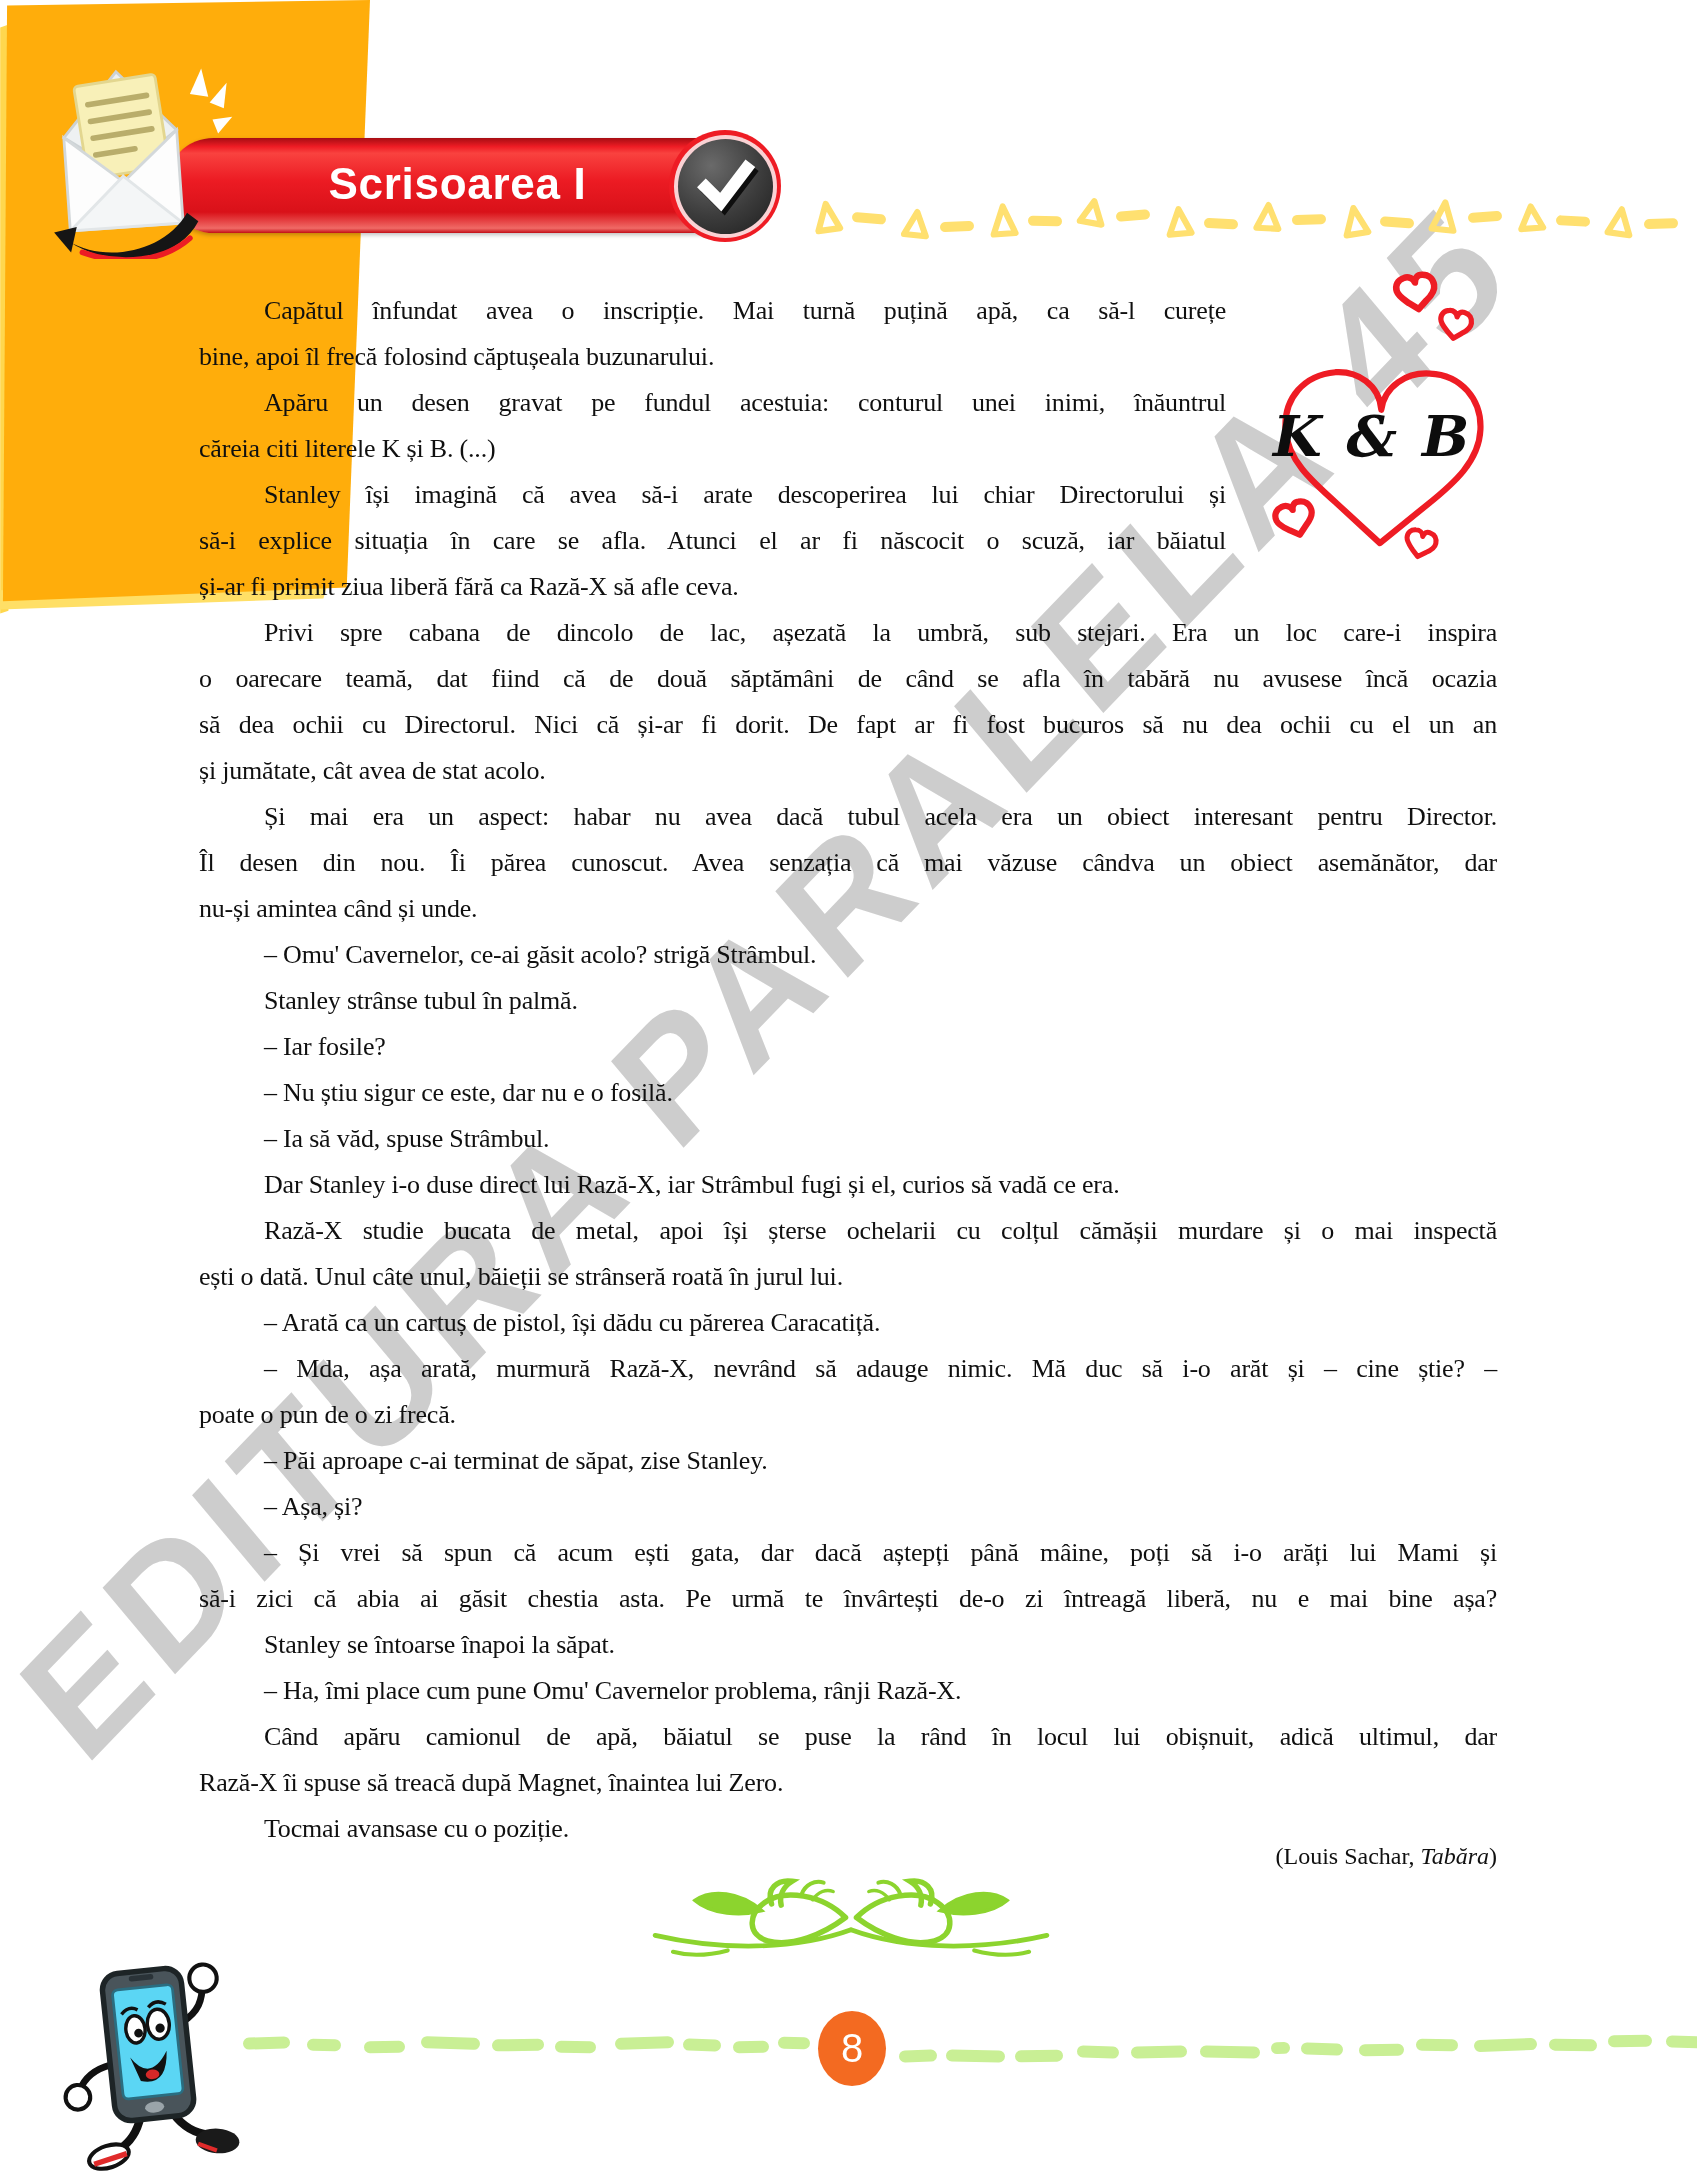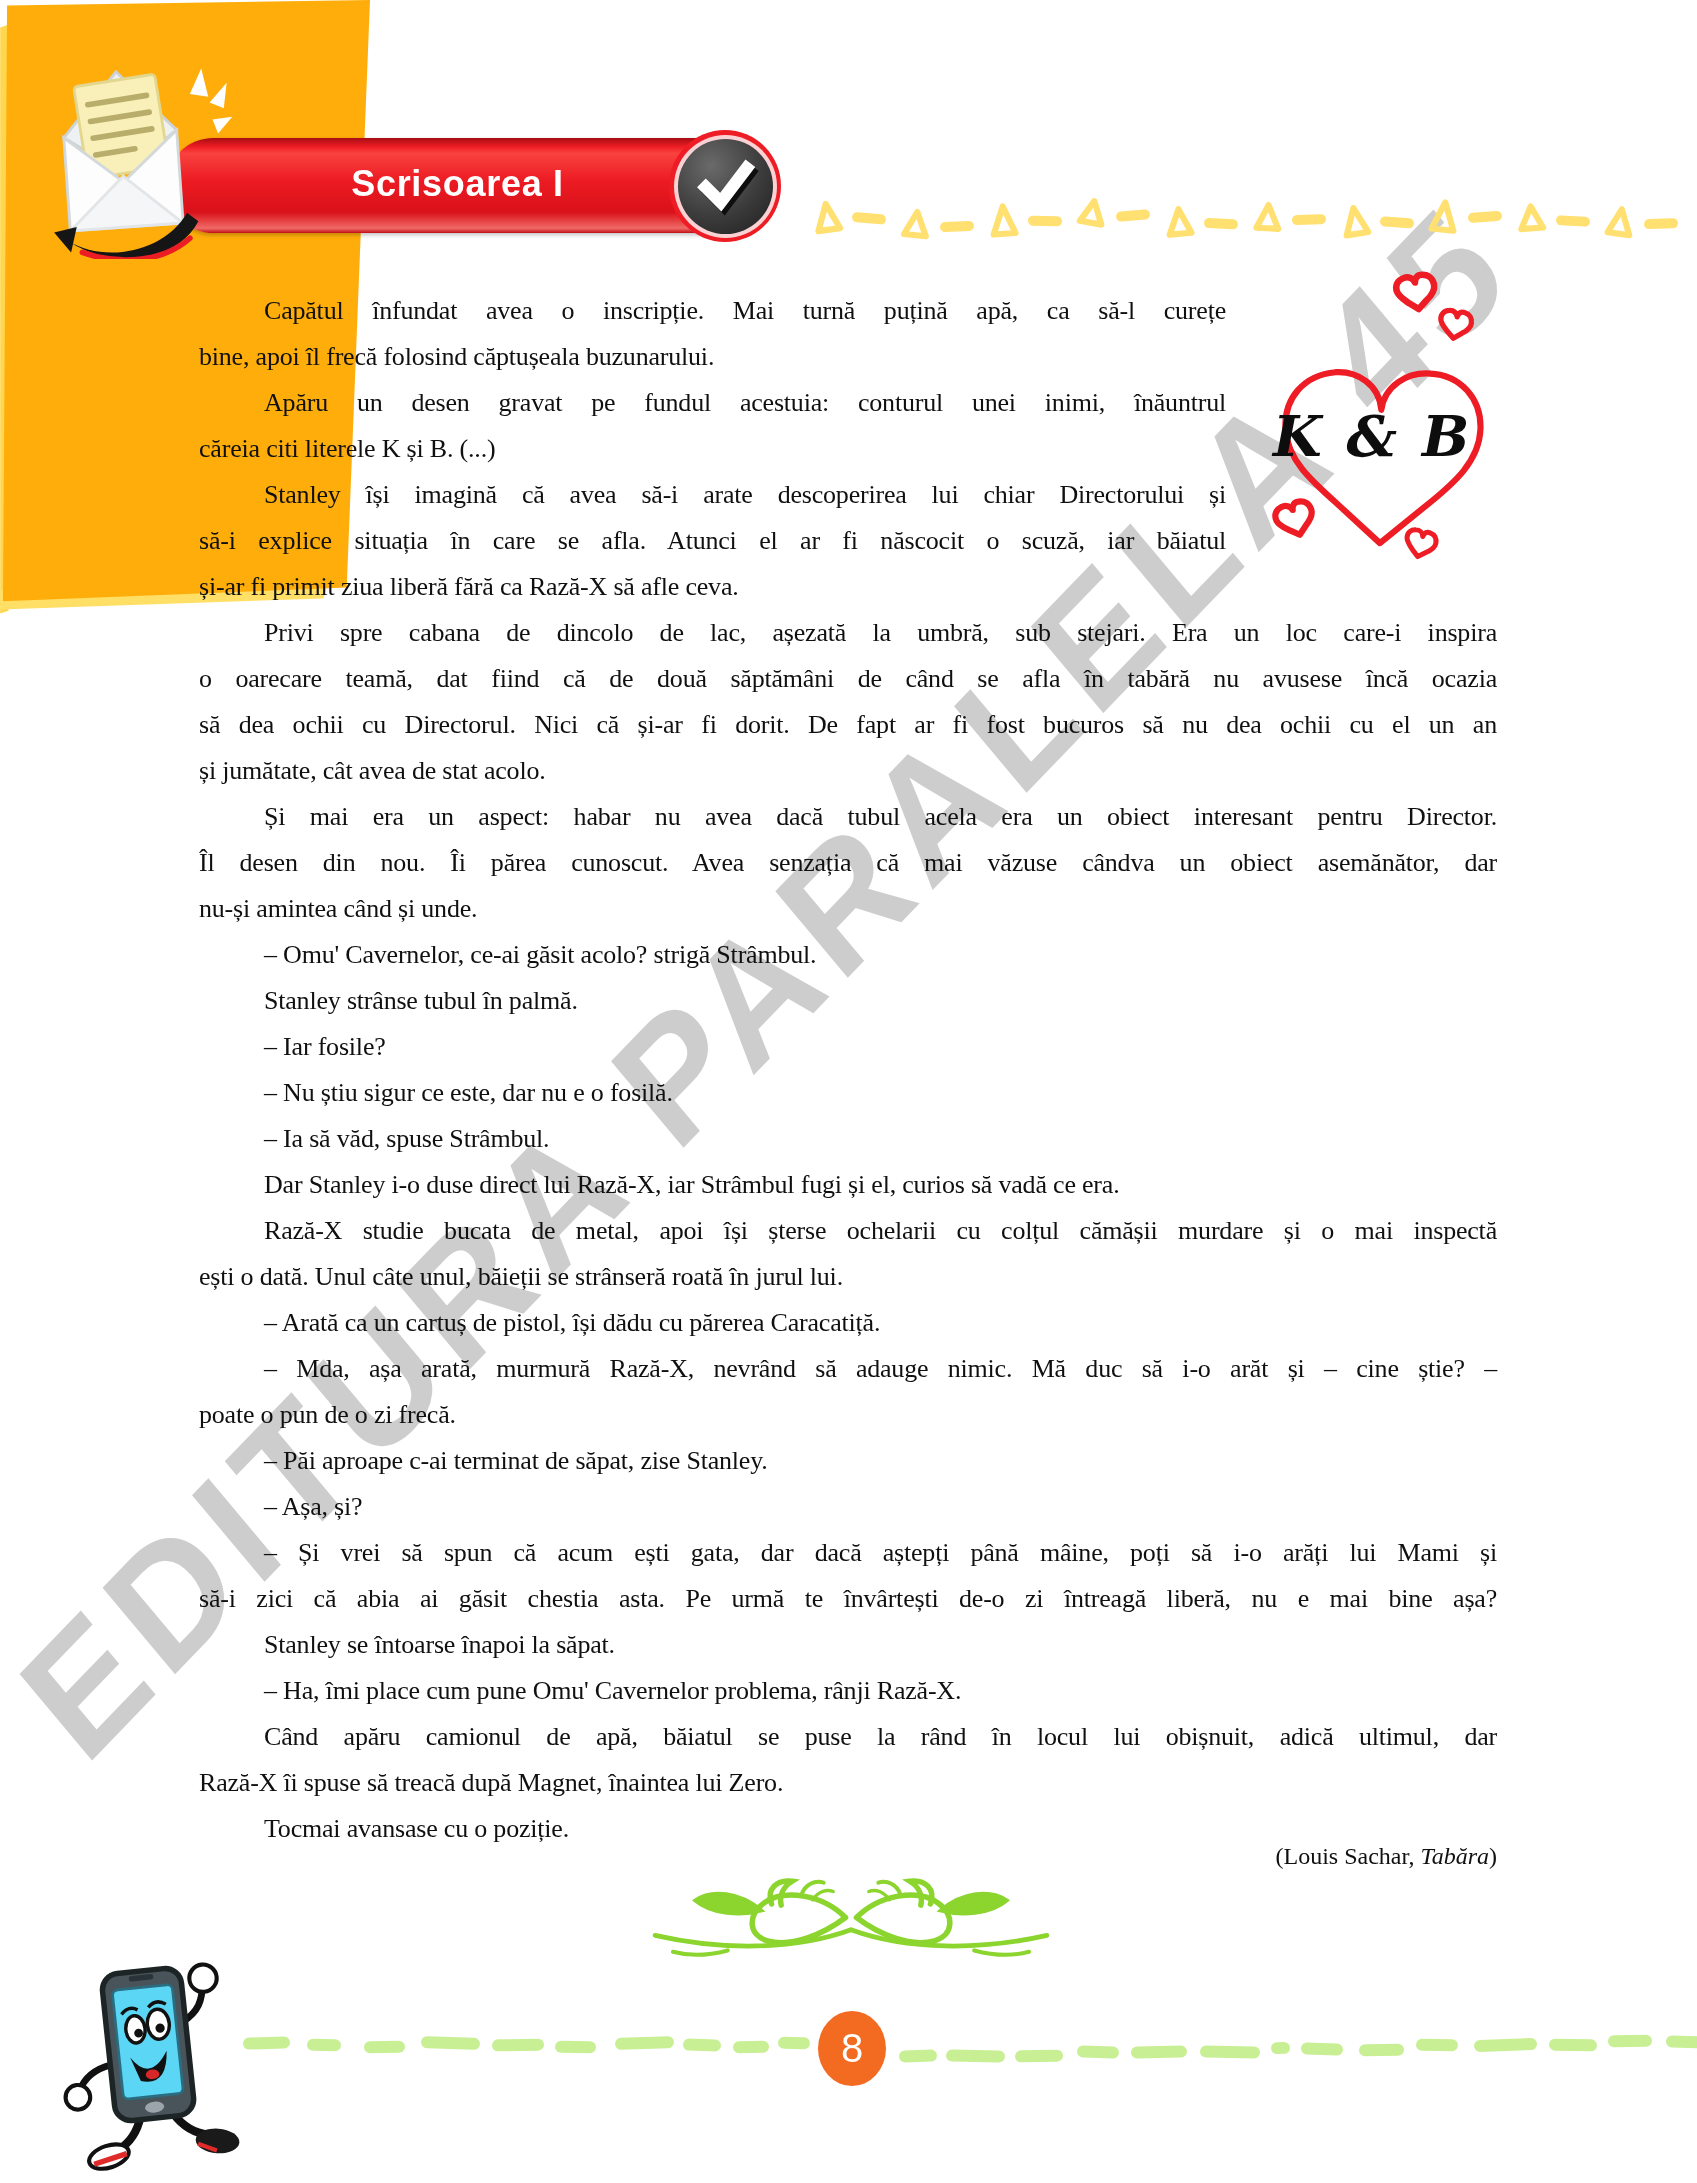--- a/index.html
+++ b/index.html
@@ -12,21 +12,21 @@
   
   .envelope{position:absolute;left:40px;top:45px;width:205px;height:214px;z-index:5;}
 
   
   .banner{position:absolute;left:166px;top:138px;width:590px;height:95px;z-index:4;
           border-radius:55px;
           background:linear-gradient(180deg,#a60d13 0%,#ee1c24 9%,#f9423f 16%,#ec1b23 45%,#d91119 78%,#f06a66 95%,#c30e16 100%);
           box-shadow:0 2.1px 4.1px rgba(0,0,0,.25);}
   .banner-title{position:absolute;left:103px;right:110px;top:0;height:95px;line-height:92px;
           text-align:center;color:#ffffff;font-family:"Liberation Sans",sans-serif;
-          font-weight:bold;font-size:36px;letter-spacing:0.7px;}
+          font-weight:bold;font-size:44px;letter-spacing:0.7px;}
   .check-wrap{position:absolute;left:669px;top:130px;width:112px;height:112px;z-index:5;
           border-radius:50%;background:#ee1c24;display:flex;align-items:center;justify-content:center;}
   .check-ring{width:103px;height:103px;border-radius:50%;background:#fad2d4;display:flex;align-items:center;justify-content:center;}
   .check-disc{width:95px;height:95px;border-radius:50%;
           background:radial-gradient(circle at 35% 28%,#6a6a6a,#3c3c3c 55%,#1d1d1d 100%);
           display:flex;align-items:center;justify-content:center;}
 
   
   .tri-row{position:absolute;left:812px;top:184px;width:886px;height:75px;z-index:3;
            display:flex;align-items:center;}

